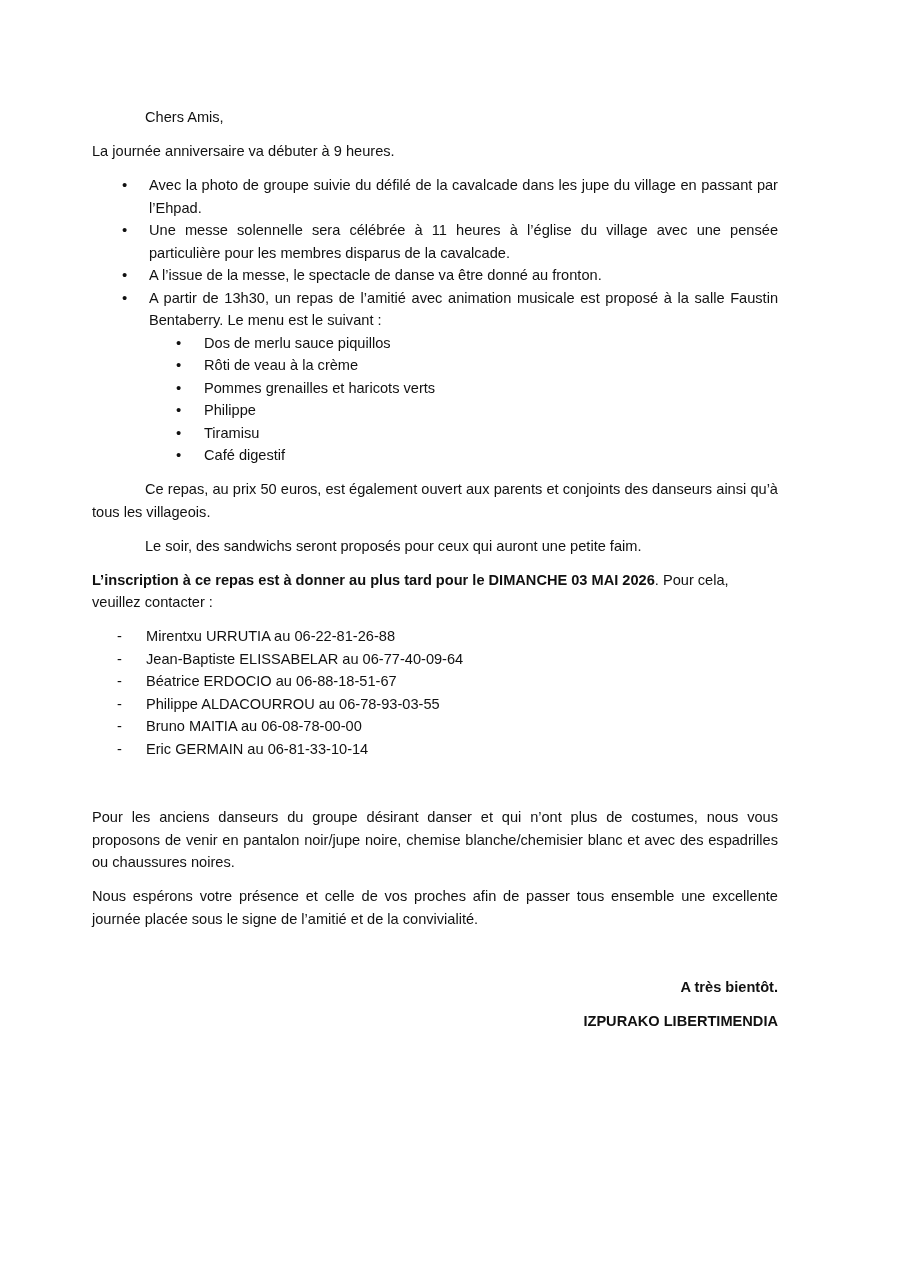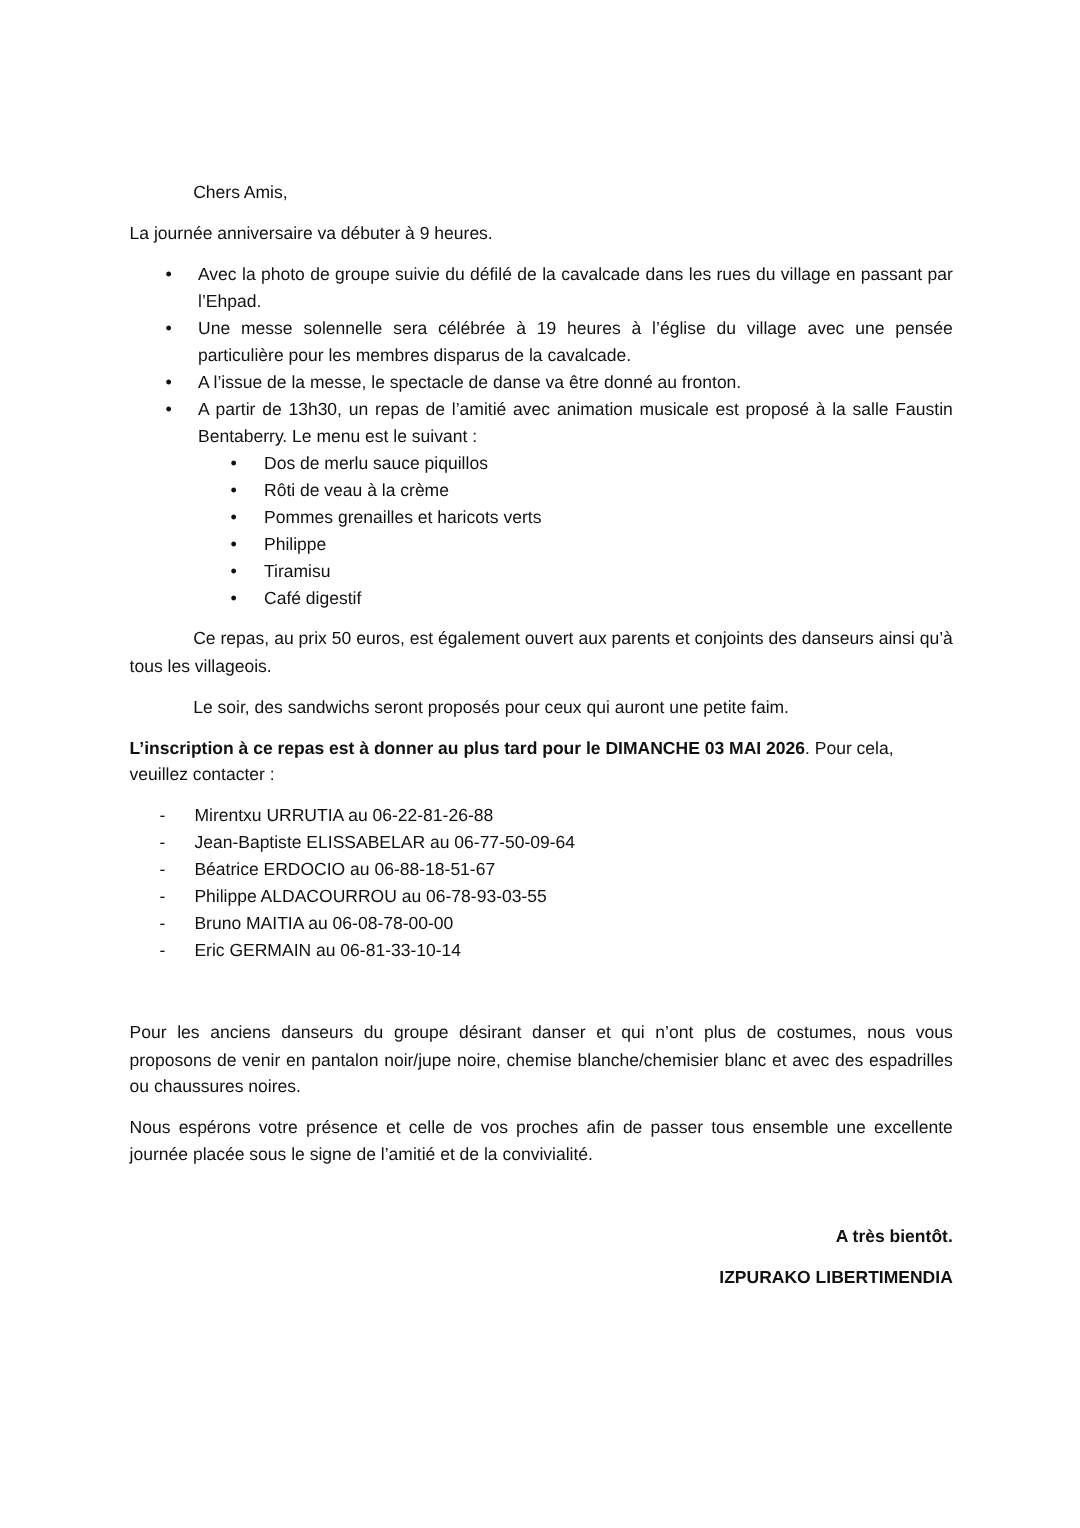--- a/index.html
+++ b/index.html
@@ -1,21 +1,21 @@
 <!DOCTYPE html>
 <html><head>
   <meta charset="utf-8">
   <style>
     html, body { margin: 0; padding: 0; background: #ffffff; }
     body {
       width: 900px; height: 1273px; position: relative; overflow: hidden;
       font-family: "Liberation Sans", "DejaVu Sans", sans-serif;
       color: #111111; font-size: 14.6px; line-height: 22.5px;
     }
-    .page { position: absolute; left: 108px; top: 106px; width: 686px; margin-top: 44px; }
+    .page { position: absolute; left: 92px; top: 106px; width: 686px; }
     p { margin: 0; }
     .justify { text-align: justify; }
     .indent { text-indent: 53px; }
     .mb { margin-bottom: 11.5px; }
     b { font-weight: bold; }
     ul { margin: 0; padding: 0; list-style: none; }
     .bul li { position: relative; padding-left: 57px; text-align: justify; }
     .bul li::before { content: "\2022"; position: absolute; left: 30px; top: 0; font-size: 15px; }
     .sub li { position: relative; padding-left: 112px; }
     .sub li::before { content: "\2022"; position: absolute; left: 84px; top: 0; font-size: 15px; }
@@ -26,42 +26,42 @@
 </head>
 <body>
 
 <div class="page">
   <p class="indent mb">Chers Amis,</p>
 
 
   <p class="mb">La journée anniversaire va débuter à 9 heures.</p>
 
   <ul class="bul">
-    <li>Avec la photo de groupe suivie du défilé de la cavalcade dans les rues du village en passant par l’Ehpad.</li>
-    <li>Une messe solennelle sera célébrée à 19 heures à l’église du village avec une pensée particulière pour les membres disparus de la cavalcade.</li>
+    <li>Avec la photo de groupe suivie du défilé de la cavalcade dans les jupe du village en passant par l’Ehpad.</li>
+    <li>Une messe solennelle sera célébrée à 11 heures à l’église du village avec une pensée particulière pour les membres disparus de la cavalcade.</li>
     <li>A l’issue de la messe, le spectacle de danse va être donné au fronton.</li>
     <li>A partir de 13h30, un repas de l’amitié avec animation musicale est proposé à la salle Faustin Bentaberry. Le menu est le suivant :</li>
   </ul>
   <ul class="sub mb">
     <li>Dos de merlu sauce piquillos</li>
     <li>Rôti de veau à la crème</li>
     <li>Pommes grenailles et haricots verts</li>
     <li>Philippe</li>
     <li>Tiramisu</li>
     <li>Café digestif</li>
   </ul>
 
   <p class="indent justify mb">Ce repas, au prix 50 euros, est également ouvert aux parents et conjoints des danseurs ainsi qu’à tous les villageois.</p>
   <p class="indent mb">Le soir, des sandwichs seront proposés pour ceux qui auront une petite faim.</p>
 
   <p class="mb"><b>L’inscription à ce repas est à donner au plus tard pour le DIMANCHE 03 MAI 2026</b><span>. Pour cela, veuillez contacter :</span></p>
 
   <ul class="dash" style="margin-bottom:46px;">
     <li>Mirentxu URRUTIA au 06-22-81-26-88</li>
-    <li>Jean-Baptiste ELISSABELAR au 06-77-50-09-64</li>
+    <li>Jean-Baptiste ELISSABELAR au 06-77-40-09-64</li>
     <li>Béatrice ERDOCIO au 06-88-18-51-67</li>
     <li>Philippe ALDACOURROU au 06-78-93-03-55</li>
     <li>Bruno MAITIA au 06-08-78-00-00</li>
     <li>Eric GERMAIN au 06-81-33-10-14</li>
   </ul>
 
   <p class="justify mb">Pour les anciens danseurs du groupe désirant danser et qui n’ont plus de costumes, nous vous proposons de venir en pantalon noir/jupe noire, chemise blanche/chemisier blanc et avec des espadrilles ou chaussures noires.</p>
   <p class="justify" style="margin-bottom:46px;">Nous espérons votre présence et celle de vos proches afin de passer tous ensemble une excellente journée placée sous le signe de l’amitié et de la convivialité.</p>
 
   <p class="right mb">A très bientôt.</p>

